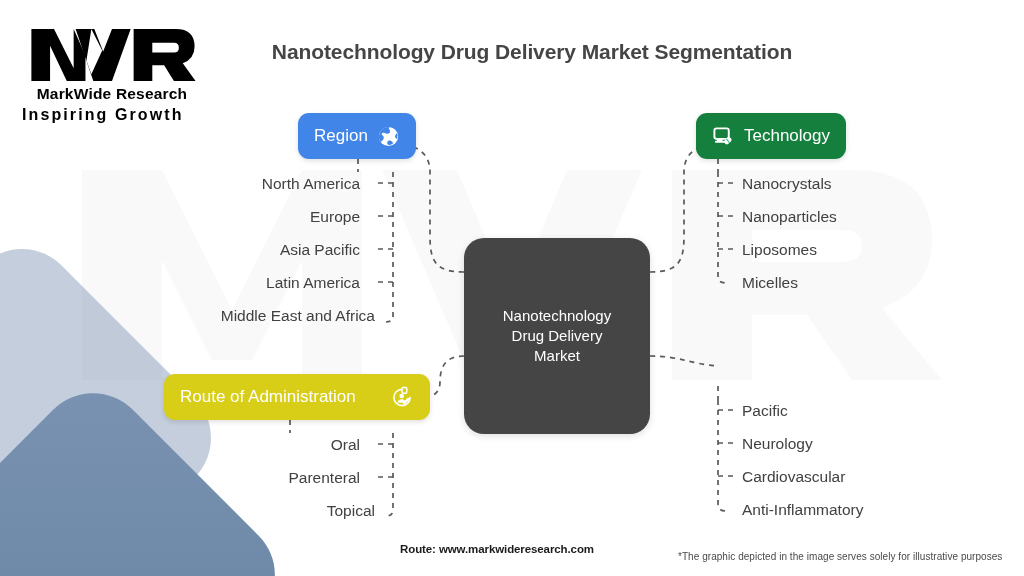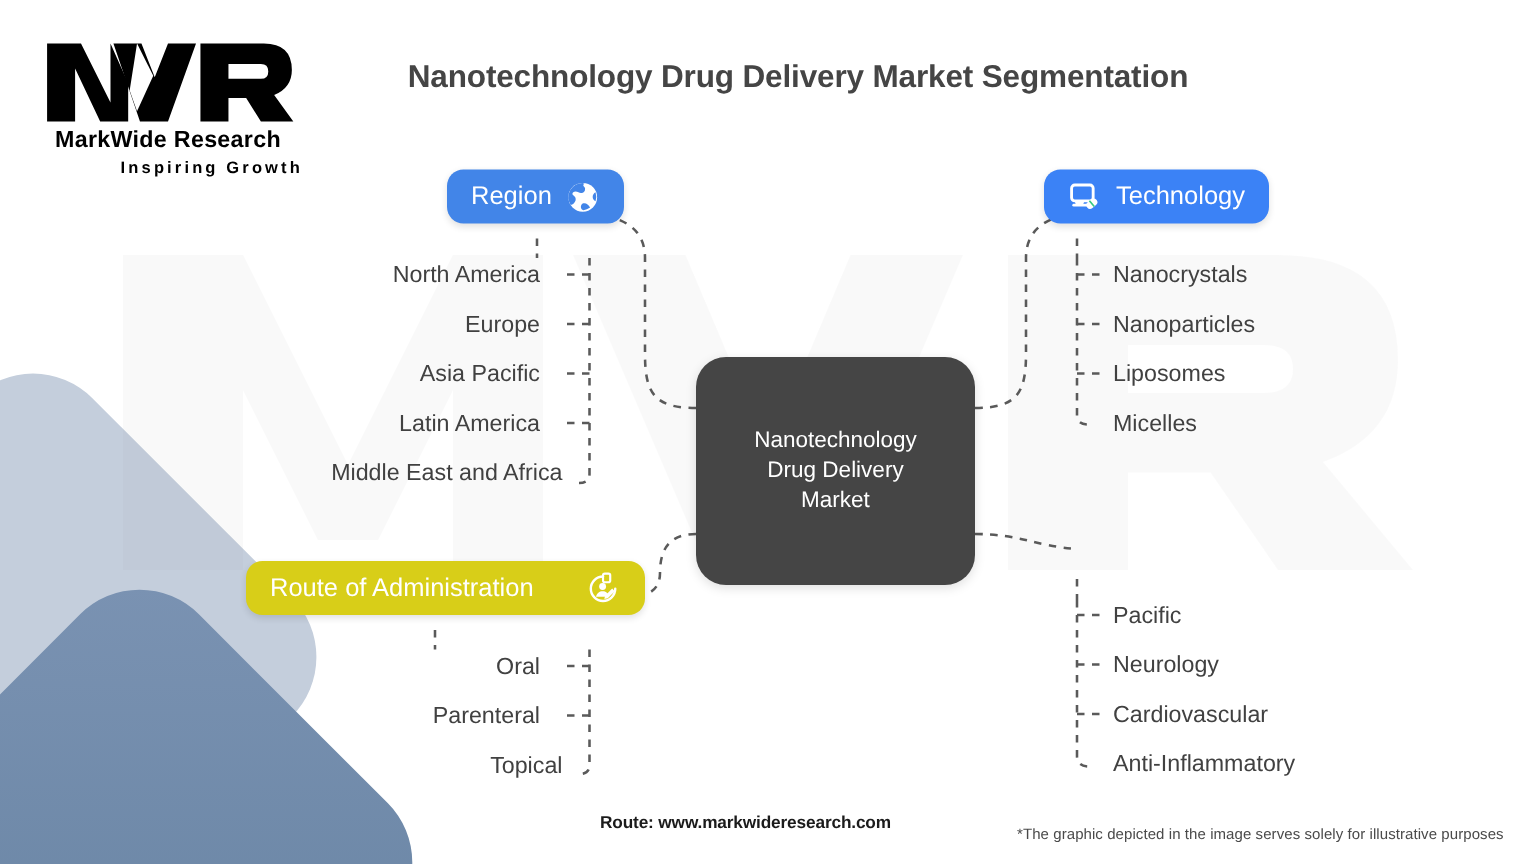--- a/index.html
+++ b/index.html
@@ -29,56 +29,56 @@
   }
 
   
   .logo{position:absolute;left:22px;top:26px;width:180px;height:96px;}
   .logo-mark{width:170px;height:58px;display:block;margin:0 auto;}
   .logo-name{
     text-align:center;font-size:15.5px;font-weight:bold;color:#000;
     letter-spacing:.2px;margin-top:1px;
   }
   .logo-tag{
-    text-align:right;font-size:11px;font-weight:bold;color:#000;
+    text-align:left;font-size:16px;font-weight:bold;color:#000;
     letter-spacing:2.1px;margin-top:3px;
   }
   .page-title{
     position:absolute;left:0;top:40px;width:1024px;
     text-align:center;padding-left:40px;box-sizing:border-box;
     font-size:21px;font-weight:bold;color:#454545;letter-spacing:-.1px;
   }
 
   
   #wires{position:absolute;left:0;top:0;width:1024px;height:576px;}
   #wires path{fill:none;stroke:#5a5a5a;stroke-width:1.7;
               stroke-dasharray:5 5;stroke-linecap:butt;}
 
   
   .center-node{
-    position:absolute;left:464px;top:238px;width:186px;height:152px;
+    position:absolute;left:464px;top:238px;width:186px;height:196px;
     background:#454545;border-radius:20px;
     display:flex;align-items:center;justify-content:center;
     box-shadow:0 2px 7px rgba(0,0,0,.13);
   }
   .center-node span{
     color:#fff;font-size:15px;line-height:20px;text-align:center;
   }
 
   
   .pill{
-    position:absolute;height:36px;border-radius:11px;
+    position:absolute;height:46px;border-radius:11px;
     display:flex;align-items:center;gap:9px;
     padding:0 16px;box-sizing:border-box;
     color:#fff;font-size:17px;white-space:nowrap;
     box-shadow:0 2px 5px rgba(0,0,0,.12);
   }
   .pill svg{width:23px;height:23px;display:block;flex:none;}
   .pill-region{left:298px;top:113px;background:#4285e8;}
-  .pill-tech{left:696px;top:113px;background:#3b82f6;}
+  .pill-tech{left:696px;top:113px;background:#15803d;}
   .pill-app{left:696px;top:340px;background:#bf55e0;}
   .pill-route{left:164px;top:374px;background:#d8ce18;gap:35px;}
 
   
   .leaf{
     position:absolute;font-size:15.5px;color:#414141;white-space:nowrap;
   }
   .leaf-r{text-align:right;}
   .leaf-l{text-align:left;}
 

